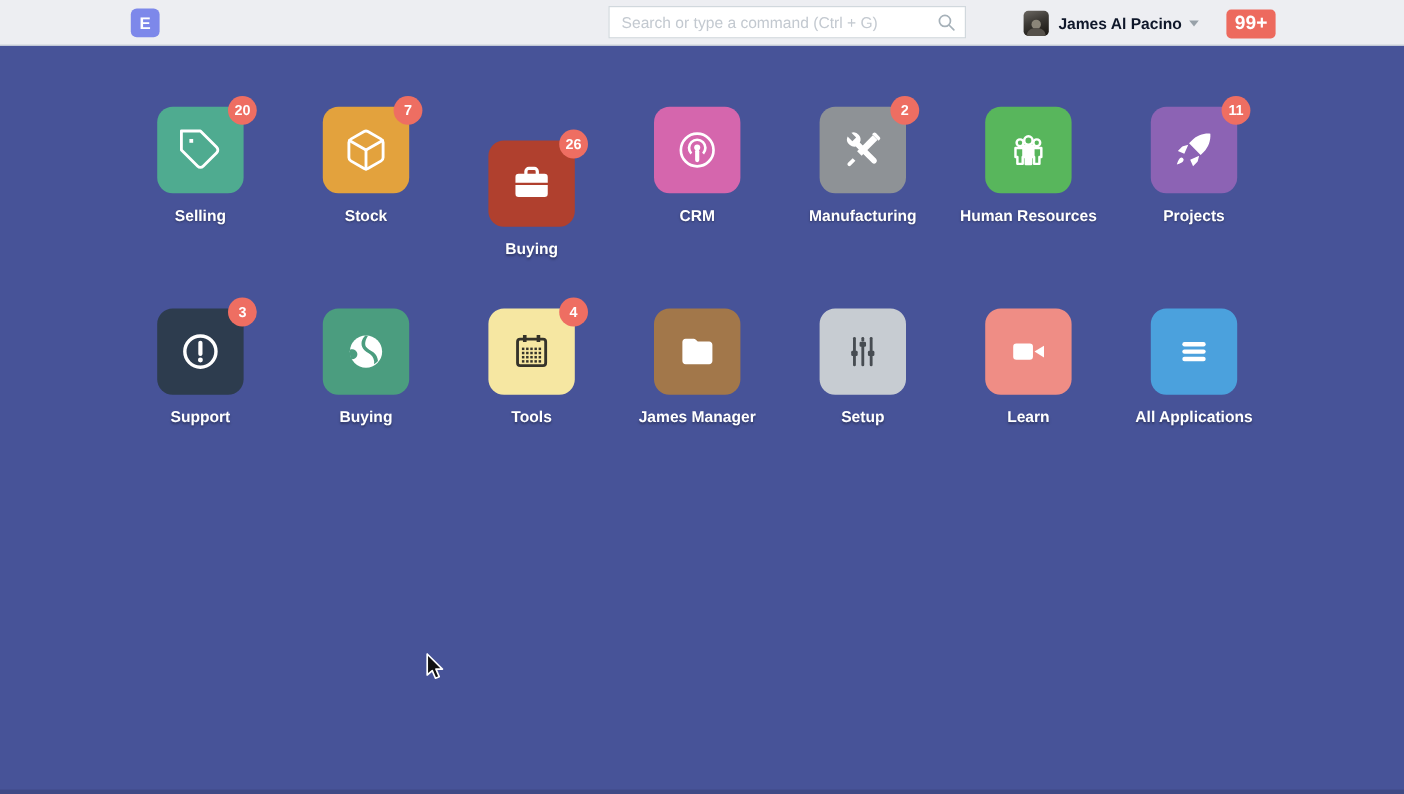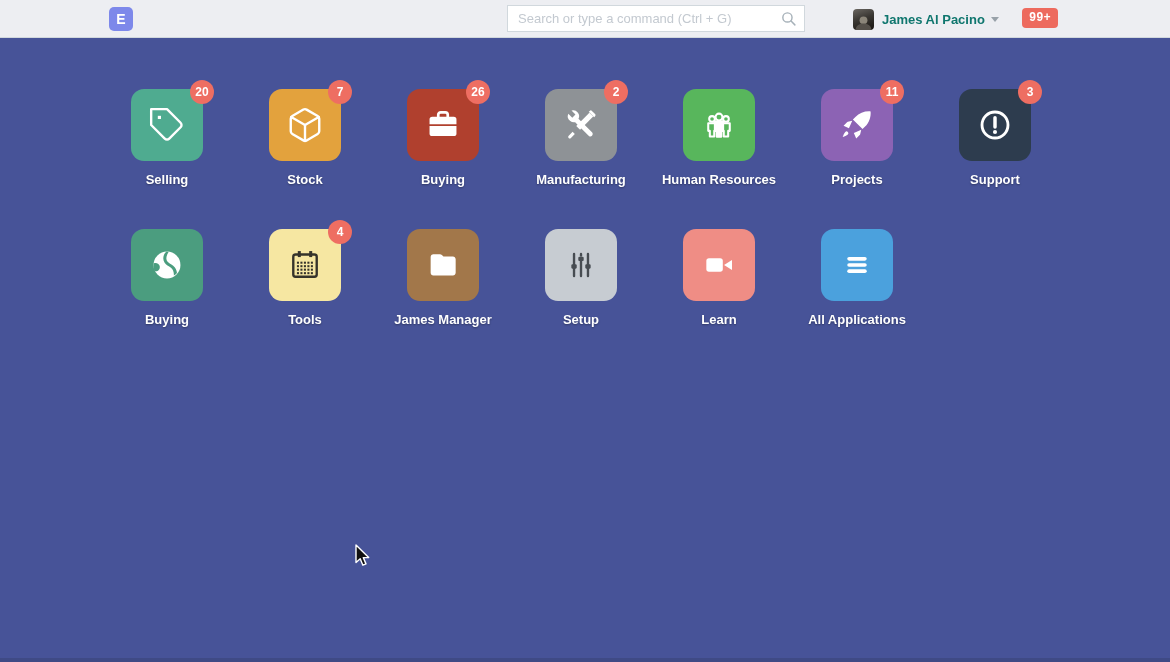--- a/index.html
+++ b/index.html
@@ -44,36 +44,35 @@
   .userblock {
     position: absolute; left: 853px; top: 0; height: 38px;
     display: flex; align-items: center; gap: 8px; cursor: pointer;
   }
   .avatar {
     width: 21px; height: 21px; border-radius: 4px; overflow: hidden;
     background: linear-gradient(160deg, #6b6762 0%, #3a3733 45%, #17130f 100%);
     display: flex; align-items: flex-end; justify-content: center;
   }
   .username {
-    font-size: 13px; font-weight: bold; color: #0f766e;
+    font-size: 13px; font-weight: bold; color: #0f172a;
     display: flex; align-items: center; gap: 6px;
   }
   .caret-down {
     width: 0; height: 0;
     border-left: 4px solid transparent; border-right: 4px solid transparent;
     border-top: 5px solid #98a1a9;
     display: inline-block;
   }
   .notif-badge {
     position: absolute; left: 1022px; top: 8px;
     background: #ed6a5e; color: #fff;
-    font-size: 12px; font-weight: bold;
+    font-size: 16px; font-weight: bold;
     padding: 4px 7px; border-radius: 4px; line-height: 1;
     cursor: pointer;
-    font-family: Liberation Mono, monospace;
   }
 
   
   .desktop {
     position: absolute; top: 38px; left: 0; right: 0; bottom: 0;
     padding: 51px 0 0 98px;
   }
   .grid { display: flex; flex-wrap: wrap; width: 980px; }
   .cell {
     width: 138px; margin-bottom: 42px;
@@ -162,33 +161,47 @@
               <polyline points="3.27 6.96 12 12.01 20.73 6.96"></polyline>
               <line x1="12" y1="22.08" x2="12" y2="12"></line>
             </svg>
           </span>
       <span class="tile-badge">7</span>
     </div>
     <div class="tile-label">Stock</div>
   </div>
 
   <div class="cell">
-    <div class="tile" style="background: rgb(176, 64, 46); --bg: #b0402e;">
+    <div class="tile" style="background: rgb(176, 64, 46); margin-top: 28px; --bg: #b0402e;">
       <span class="tile-icon" style="display: flex;">
             <svg class="module-svg" viewBox="0 0 24 24">
               <path d="M9 7V5.6A1.6 1.6 0 0 1 10.6 4h2.8A1.6 1.6 0 0 1 15 5.6V7" fill="none" stroke="#fff" stroke-width="1.7"></path>
               <path d="M3.5 8.5A1.7 1.7 0 0 1 5.2 6.8h13.6a1.7 1.7 0 0 1 1.7 1.7v3H3.5z" fill="#fff"></path>
               <path d="M3.5 12.7h17v4.6a1.7 1.7 0 0 1-1.7 1.7H5.2a1.7 1.7 0 0 1-1.7-1.7z" fill="#fff"></path>
             </svg>
           </span>
       <span class="tile-badge">26</span>
     </div>
     <div class="tile-label">Buying</div>
   </div>
 
+  <div class="cell">
+    <div class="tile" style="background: rgb(213, 102, 173); --bg: #d566ad;">
+      <span class="tile-icon" style="display: flex;">
+            <svg class="module-svg" viewBox="0 0 24 24" fill="none" stroke="#fff" stroke-width="1.4">
+              <circle cx="12" cy="12" r="8.6"></circle>
+              <path d="M8.9 13.9a4.3 4.3 0 1 1 6.2 0"></path>
+              <circle cx="12" cy="10.7" r="1.6" fill="#fff" stroke="none"></circle>
+              <path d="M12 12.7v4.6" stroke-width="2.2" stroke-linecap="round"></path>
+            </svg>
+          </span>
+
+    </div>
+    <div class="tile-label">CRM</div>
+  </div>
 
 
 
   <div class="cell">
     <div class="tile" style="background: rgb(142, 146, 150); --bg: #8e9296;">
       <span class="tile-icon" style="display: flex;">
             <svg class="module-svg" viewBox="0 0 24 24" fill="#fff">
               <path d="M5.2 9.4A3.7 3.7 0 0 1 4 4.9l2.5 2.5 2-2L6 2.9a3.7 3.7 0 0 1 4.4 5.2l8.7 8.7a1.5 1.5 0 0 1-2.1 2.1L8.3 10.2a3.7 3.7 0 0 1-3.1-.8z"></path>
               <path d="M17.3 4.3l2.4 2.4-8.3 8.3-2.4-2.4z"></path>
               <path d="M6.7 16.3l1.4 1.4-2.6 2.6a1 1 0 0 1-1.4-1.4z"></path>

